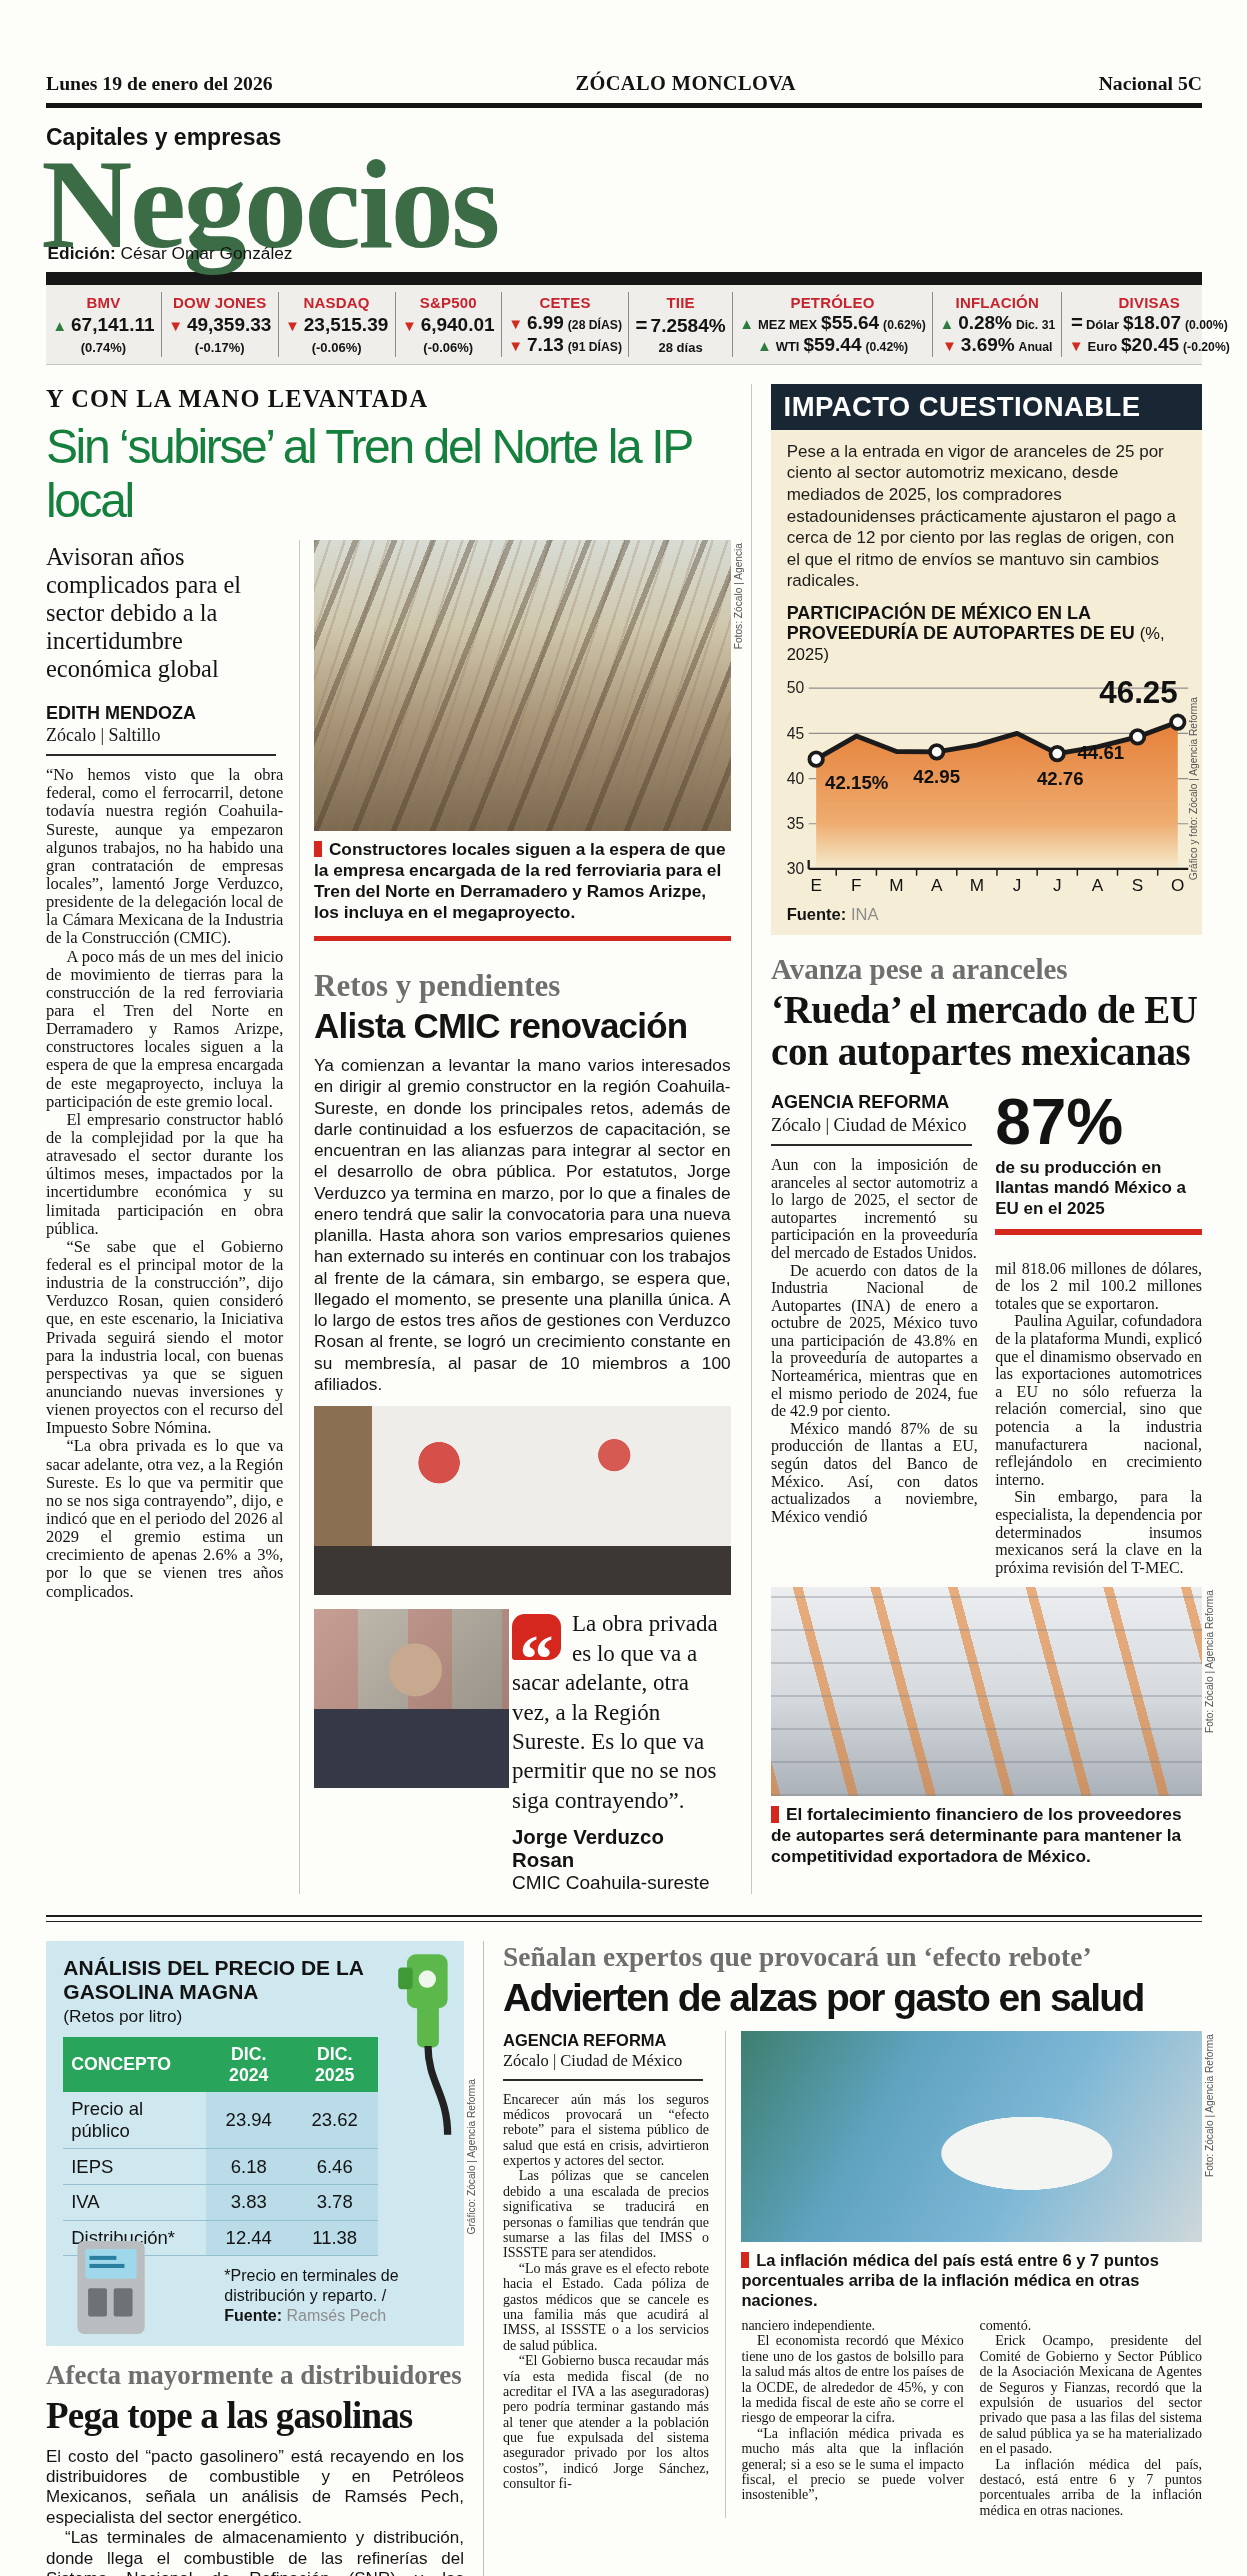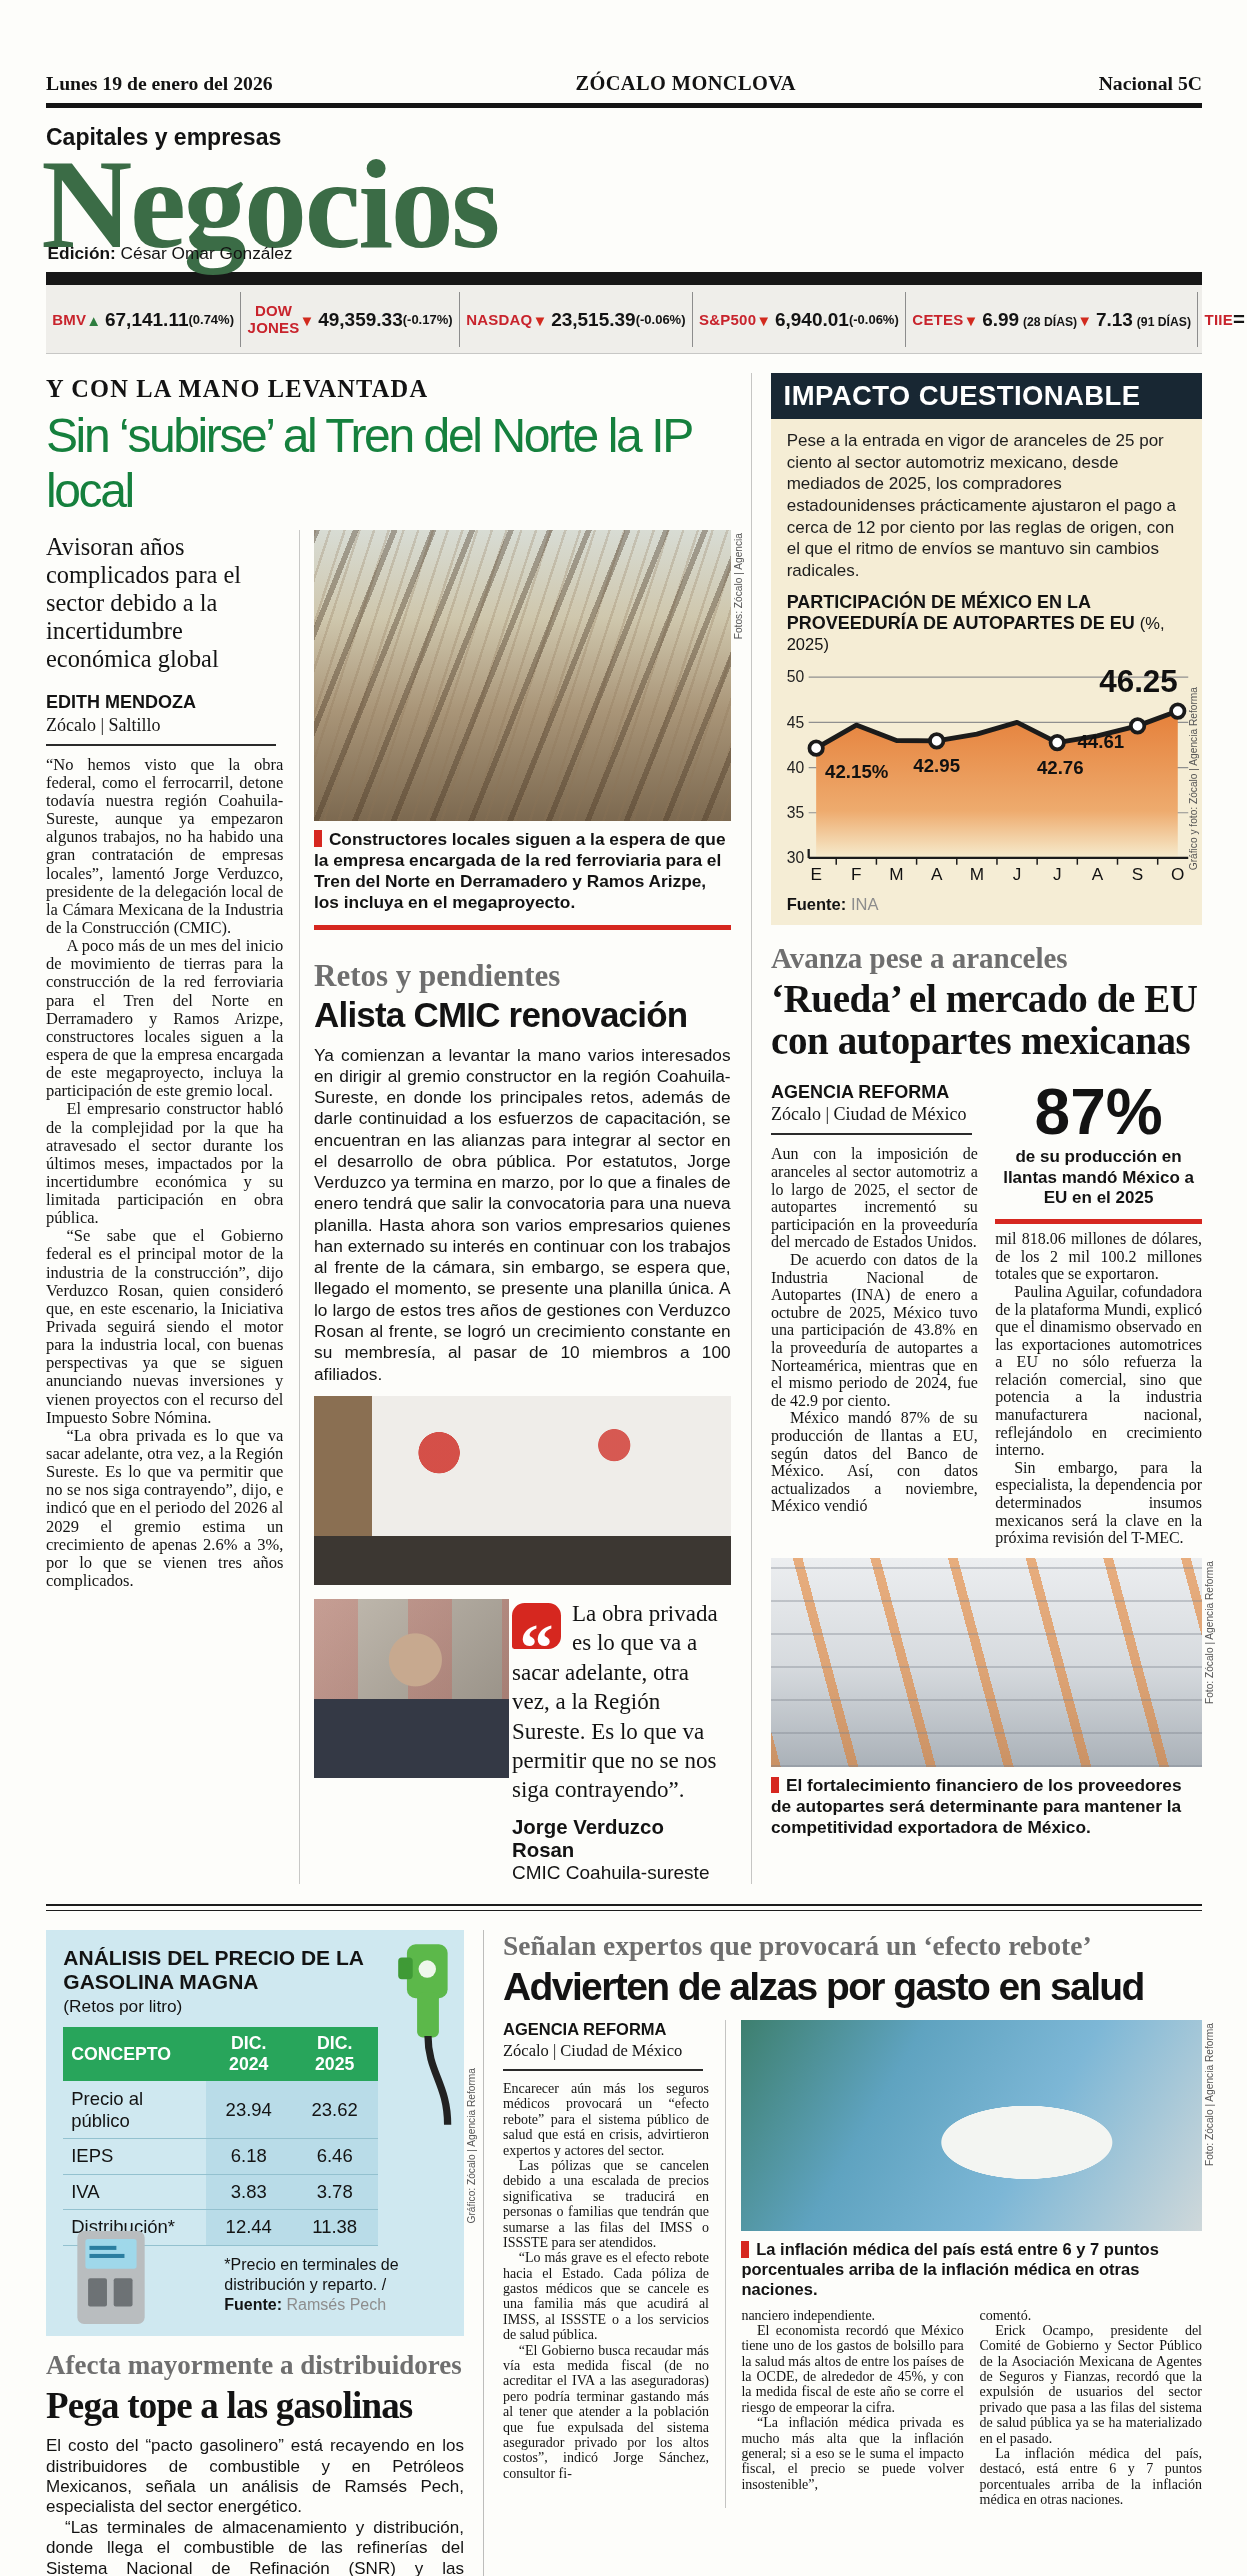--- a/index.html
+++ b/index.html
@@ -15,21 +15,21 @@
   
   .mast-kicker{font-family:"Liberation Sans",sans-serif;font-weight:800;font-size:23px;margin-top:15.7px}
   .mast-title{font-family:"Liberation Serif",serif;font-weight:800;font-size:126px;line-height:.92;color:#3b6c46;
               letter-spacing:-2.4px;margin:-3.1px 0 -20.4px -4.7px}
   .mast-edition{font-family:Liberation Sans, sans-serif;font-size:17.3px;margin:0 0 7.9px 1.6px}
   .mast-edition b{font-weight:800}
   .black-bar{height:13.4px;background:#171717}
 
   
   .markets{display:flex;background:#efeeea;border-bottom:0.8px solid #c7c7c5;padding:6.3px 0;min-height:69px}
-  .m-item{border-right:1.2px solid #8d8d8d;padding:2.4px 6.3px;display:flex;flex-direction:row;justify-content:flex-end;
+  .m-item{border-right:1.2px solid #8d8d8d;padding:2.4px 6.3px;display:flex;flex-direction:column;justify-content:space-between;
           align-items:center;text-align:center;font-family:"Liberation Sans",sans-serif}
   .m-item:last-child{border-right:none}
   .m-item:nth-child(1){flex:1.02}.m-item:nth-child(2){flex:1.1}.m-item:nth-child(3){flex:1.02}
   .m-item:nth-child(4){flex:.95}.m-item:nth-child(5){flex:1.32}.m-item:nth-child(6){flex:.95}
   .m-item:nth-child(7){flex:1.52}.m-item:nth-child(8){flex:1.12}.m-item:nth-child(9){flex:1.32}
   .m-name{color:#c8232c;font-weight:800;font-size:15px;letter-spacing:0.2px}
   .m-line{display:flex;align-items:baseline;gap:3.9px;font-weight:800;font-size:19px;line-height:1.12;white-space:nowrap}
   .arr{font-size:15px}.arr.up{color:#2e7d3f}.arr.down{color:#d22a1e}
   .arr.eq{color:#141414;font-weight:900;font-size:20.4px;letter-spacing:-0.8px}
   .m-pre{font-size:13px;font-weight:800}.m-extra{font-size:12.2px;font-weight:800}
@@ -104,21 +104,21 @@
   .impact-credit{right:3.1px;top:auto;bottom:55px}
 
   
   .ap-story{margin-top:17.3px}
   .kicker-gray{color:#6f6f6f;font-weight:700;font-size:29px;margin-bottom:3.1px}
   .ap-headline{font-size:39px;font-weight:700;line-height:1.07;letter-spacing:-0.4px;margin-bottom:20px}
   .ap-cols{display:flex;gap:17.3px}
   .ap-col{flex:1}
   .ap-col p{font-size:16px;line-height:1.1;text-align:justify}
   .ap-col p+p{text-indent:19px}
-  .ap-stat{text-align:center;margin-bottom:6px}
+  .ap-stat{margin-bottom:25px}
   .ap-stat-val{font-family:"Liberation Sans",sans-serif;font-weight:800;font-size:64px;line-height:.95}
   .ap-stat-text{font-family:"Liberation Sans",sans-serif;font-weight:700;font-size:17px;line-height:1.2;margin-top:4.7px}
   .ap-stat-rule{height:5.5px;background:#d6271f;margin-top:10.2px}
   .photo-factory{height:209px;margin-top:11px;
      background:repeating-linear-gradient(0deg,rgba(120,126,136,.35) 0 2.4px,rgba(0,0,0,0) 2.4px 33px),
                 repeating-linear-gradient(75deg,rgba(228,120,32,.55) 0 9.4px,rgba(0,0,0,0) 9.4px 75px),
                 linear-gradient(180deg,#eceef0 0%,#d6dade 52%,#aab1b8 100%)}
 
   .section-divider{border-top:2.8px solid #1c1c1c;border-bottom:1.6px solid #1c1c1c;height:7px;margin:20.4px 0 19px}
 

